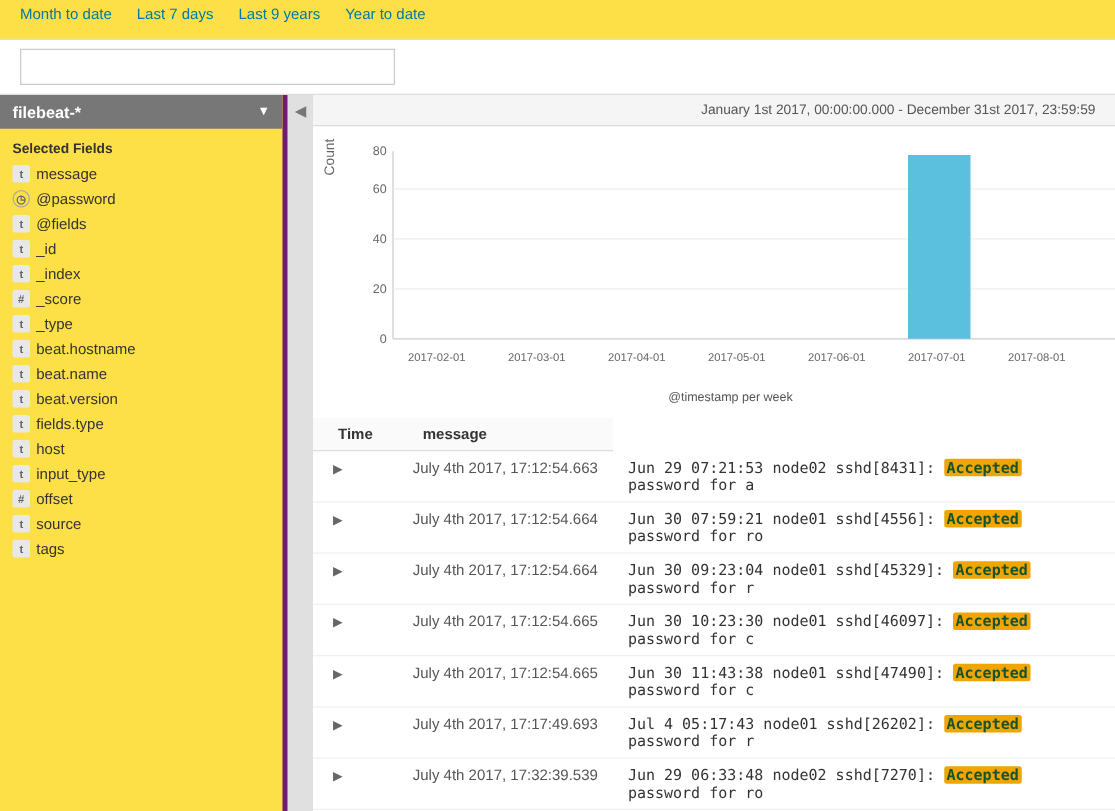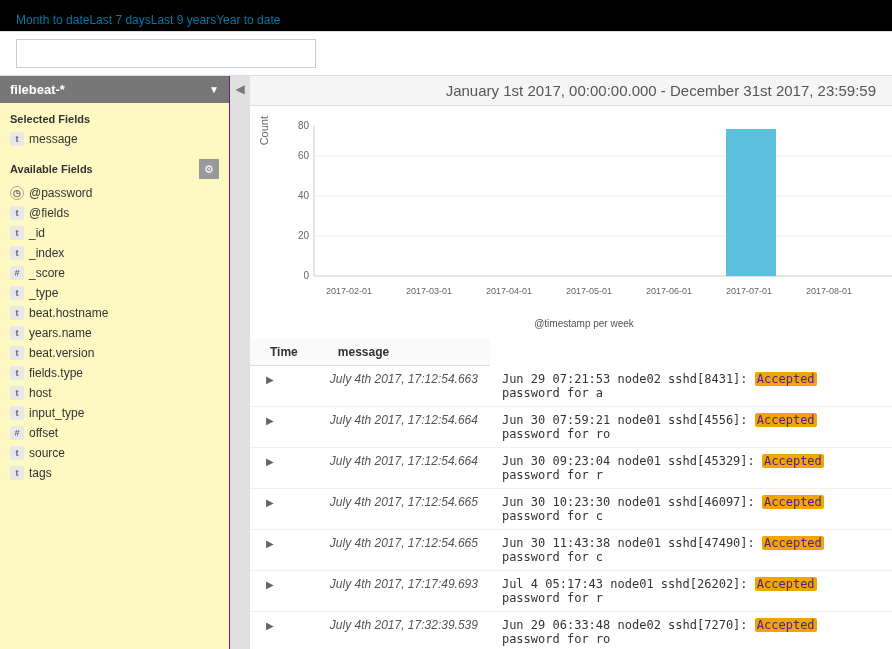--- a/index.html
+++ b/index.html
@@ -1,23 +1,24 @@
 <!DOCTYPE html>
 <html><head>
   <meta charset="utf-8">
   <style>
     * { box-sizing: border-box; margin: 0; padding: 0; }
     body { font-family: Arial, sans-serif; font-size: 12px; background: #f5f5f5; color: #333; overflow: hidden; width: 892px; height: 649px; }
 
     .top-bar {
-      background: #000000;
+      background: #fde047;
       border-bottom: 1px solid #ddd;
       padding: 4px 16px;
       display: flex;
-      align-items: flex-end;
+      gap: 20px;
+      align-items: flex-start;
       height: 32px;
     }
     .top-bar a {
       color: #0079a5;
       text-decoration: none;
       font-size: 12px;
     }
 
     .search-bar {
       background: #fff;
@@ -37,22 +38,22 @@
 
     .main-layout {
       display: flex;
       height: calc(649px - 76px);
     }
 
     
     .sidebar {
       width: 230px;
       min-width: 230px;
-      background: #fef9c3;
-      border-right: 1px solid #701a75;
+      background: #fde047;
+      border-right: 4px solid #701a75;
       display: flex;
       flex-direction: column;
       overflow-y: auto;
     }
 
     .index-selector {
       background: #777;
       color: #fff;
       padding: 6px 10px;
       display: flex;
@@ -121,21 +122,21 @@
       flex: 1;
       overflow-y: auto;
       background: #fff;
       position: relative;
     }
 
     .date-range-bar {
       background: #f5f5f5;
       border-bottom: 1px solid #ddd;
       padding: 6px 16px;
-      font-size: 15px;
+      font-size: 11px;
       color: #555;
       display: flex;
       justify-content: flex-end;
       align-items: center;
     }
 
     .chart-area {
       padding: 10px 16px;
       position: relative;
     }
@@ -166,27 +167,27 @@
       background: none;
       border: none;
       cursor: pointer;
       color: #666;
       font-size: 10px;
       padding: 0 4px;
     }
 
     .highlight {
       background: #f0a500;
-      color: #4c1d95;
+      color: #14532d;
       padding: 0 2px;
-      font-weight: normal;
+      font-weight: bold;
       border-radius: 2px;
     }
 
-    .time-col { white-space: nowrap; color: #555; min-width: 160px; font-style: italic; }
+    .time-col { white-space: nowrap; color: #555; min-width: 160px; }
     .msg-col { font-family: monospace; font-size: 11px; color: #333; }
 
     .chart-wrapper {
       display: flex;
       align-items: flex-start;
       gap: 0;
     }
     .y-axis-label {
       writing-mode: vertical-rl;
       transform: rotate(180deg);
@@ -221,24 +222,20 @@
 
     <div class="section-title">Selected Fields</div>
     <div id="selected-fields-list">
 
     <div class="field-item">
           <span class="field-type-icon type-t">t</span>
           <span>message</span>
         </div>
       </div>
 
-    <div class="available-header">
-      <span class="title">Available Fields</span>
-      <button class="gear-btn">⚙</button>
-    </div>
     <div id="available-fields-list">
 
     <div class="field-item">
           <span class="field-type-icon type-clock" style="border: 1px solid rgb(170, 170, 170); border-radius: 50%; background: transparent;">◷</span>
           <span>@password</span>
         </div>
         <div class="field-item">
           <span class="field-type-icon type-t">t</span>
           <span>@fields</span>
         </div>
@@ -257,21 +254,21 @@
         <div class="field-item">
           <span class="field-type-icon type-t">t</span>
           <span>_type</span>
         </div>
         <div class="field-item">
           <span class="field-type-icon type-t">t</span>
           <span>beat.hostname</span>
         </div>
         <div class="field-item">
           <span class="field-type-icon type-t">t</span>
-          <span>years.name</span>
+          <span>beat.name</span>
         </div>
         <div class="field-item">
           <span class="field-type-icon type-t">t</span>
           <span>beat.version</span>
         </div>
         <div class="field-item">
           <span class="field-type-icon type-t">t</span>
           <span>fields.type</span>
         </div>
         <div class="field-item">

